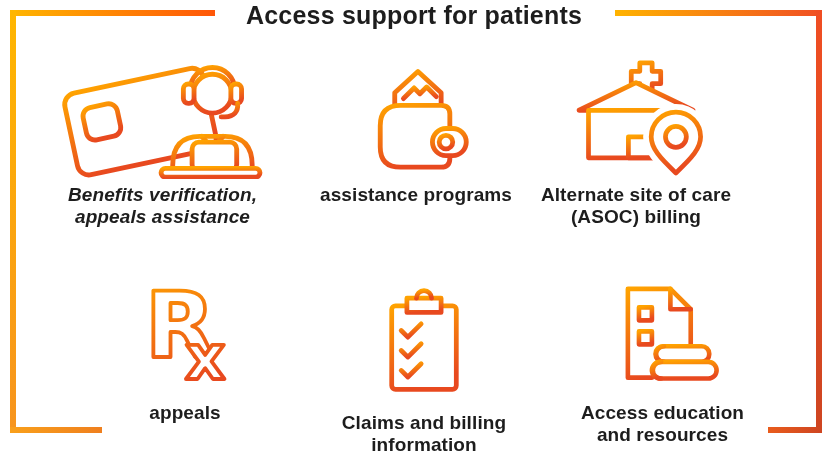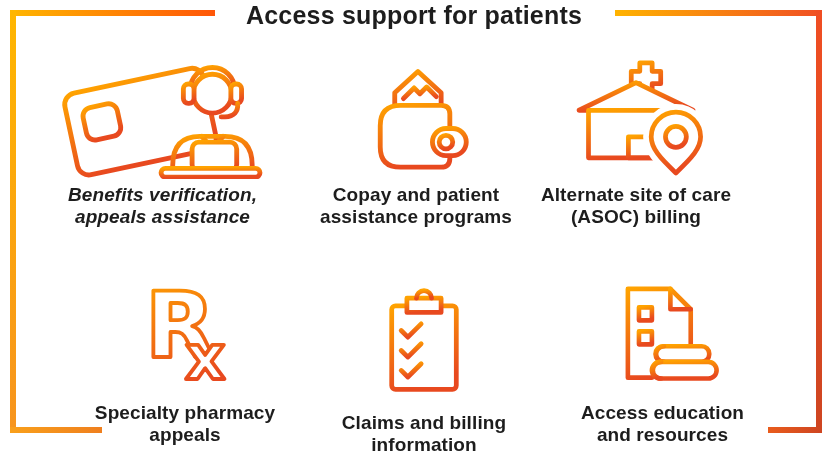--- a/index.html
+++ b/index.html
@@ -98,21 +98,20 @@
         <g fill="none" stroke="url(#g2)" stroke-width="5" stroke-linecap="round" stroke-linejoin="round">
           <path d="M38 56 V37 L62 15 86 37 V56"></path>
           <path d="M47 43 l11 -11 6 6 7 -7 10 10"></path>
           <path d="M44 50 h42 q9 0 9 9 v46 q0 9 -9 9 H44 q-21 0 -21 -21 V71 q0 -21 21 -21 z" fill="#fff"></path>
           <rect x="77" y="74" width="35" height="28" rx="14" fill="#fff"></rect>
           <circle cx="91" cy="88" r="7"></circle>
         </g>
       </svg>
     </div>
     <div class="label">
-      <span>Copay and patient</span>
       <span>assistance programs</span>
     </div>
   </div>
 
   <div class="cell row1" id="cell-asoc">
     <div class="icon-box">
       <svg width="152" height="124" viewBox="0 0 160 130" aria-hidden="true">
         <defs>
           <linearGradient id="g3" x1="0" y1="0" x2="0.25" y2="1">
             <stop offset="0" stop-color="#FFA300"></stop>
@@ -151,21 +150,20 @@
               <stop offset="1" stop-color="#E8491F"></stop>
           </linearGradient>
         </defs>
         <text font-family="'DejaVu Sans',sans-serif" font-weight="bold" fill="#fff" stroke="url(#g4)" stroke-width="4" stroke-linejoin="round">
           <tspan x="18" y="88" font-size="96">R</tspan>
           <tspan x="60" y="112" font-size="66">x</tspan>
         </text>
       </svg>
     </div>
     <div class="label">
-      <span>Specialty pharmacy</span>
       <span>appeals</span>
     </div>
   </div>
 
   <div class="cell row2" id="cell-claims">
     <div class="icon-box">
       <svg width="114" height="116" viewBox="0 0 120 120" aria-hidden="true">
         <defs>
           <linearGradient id="g5" x1="0" y1="0" x2="0.25" y2="1">
             <stop offset="0" stop-color="#FFA300"></stop>

